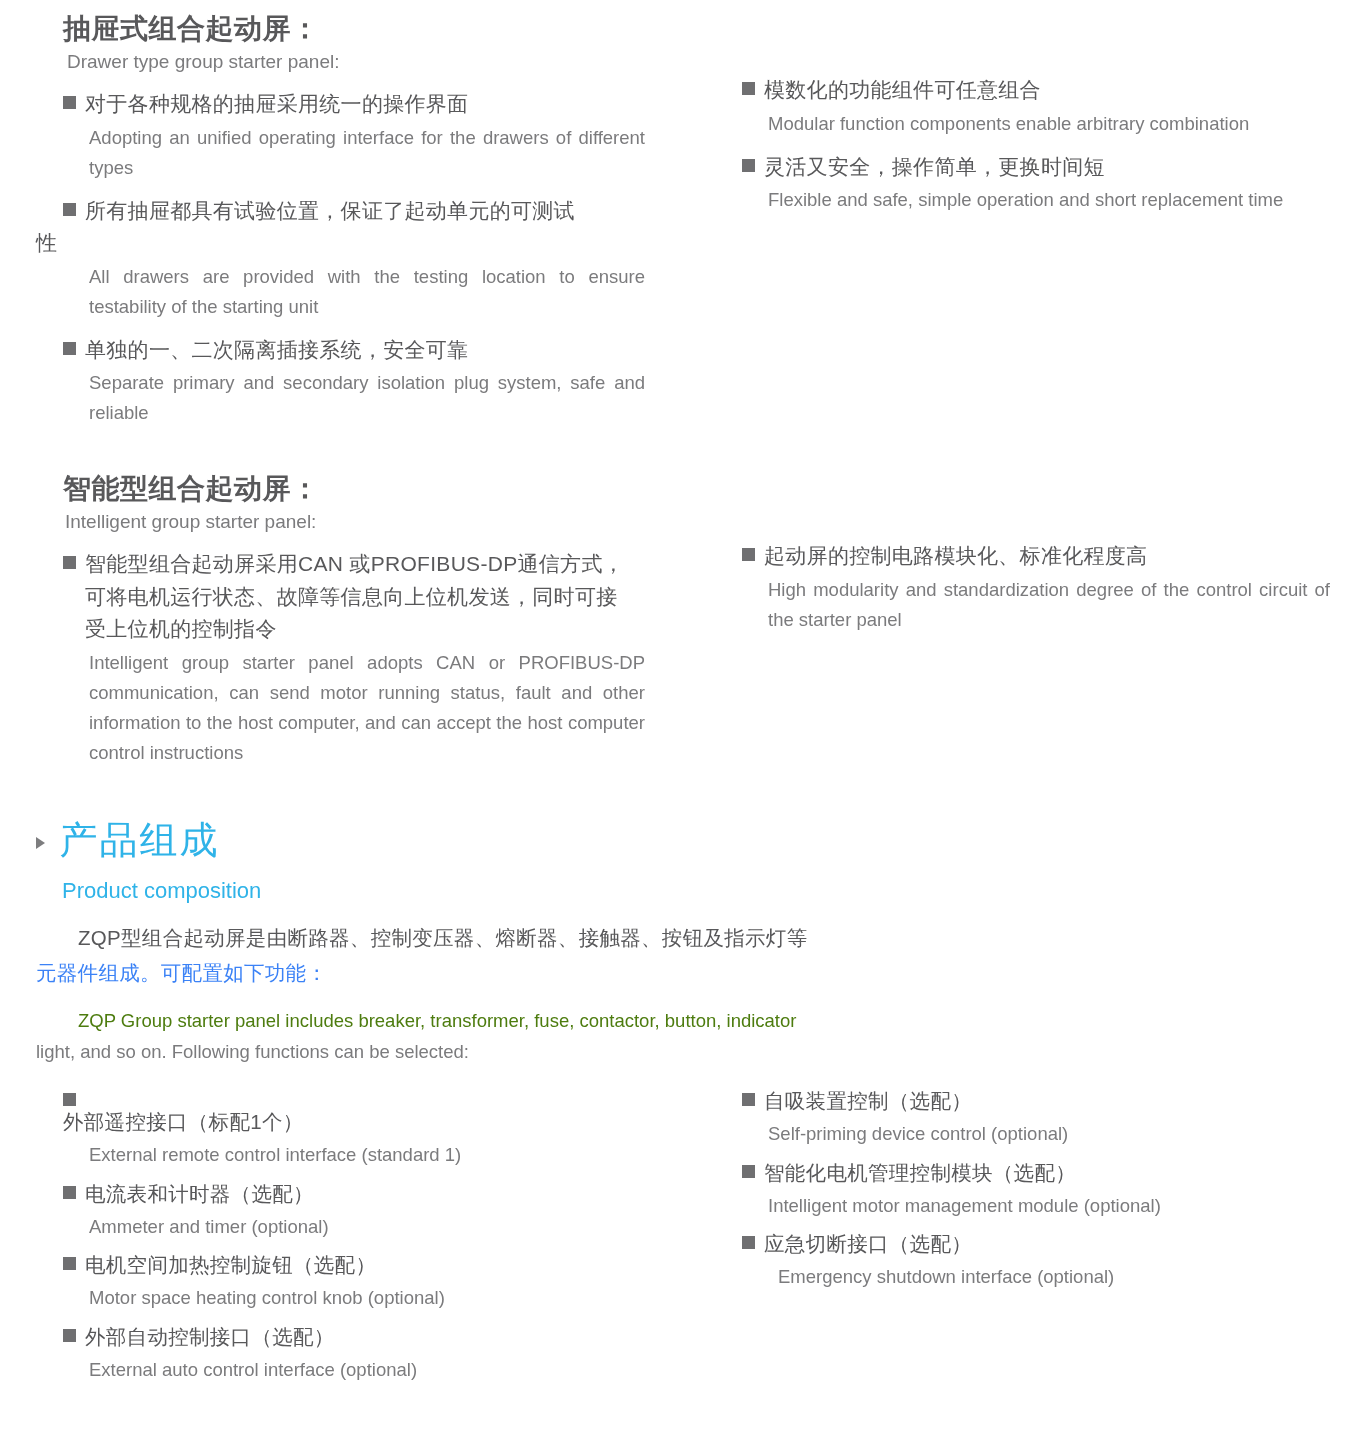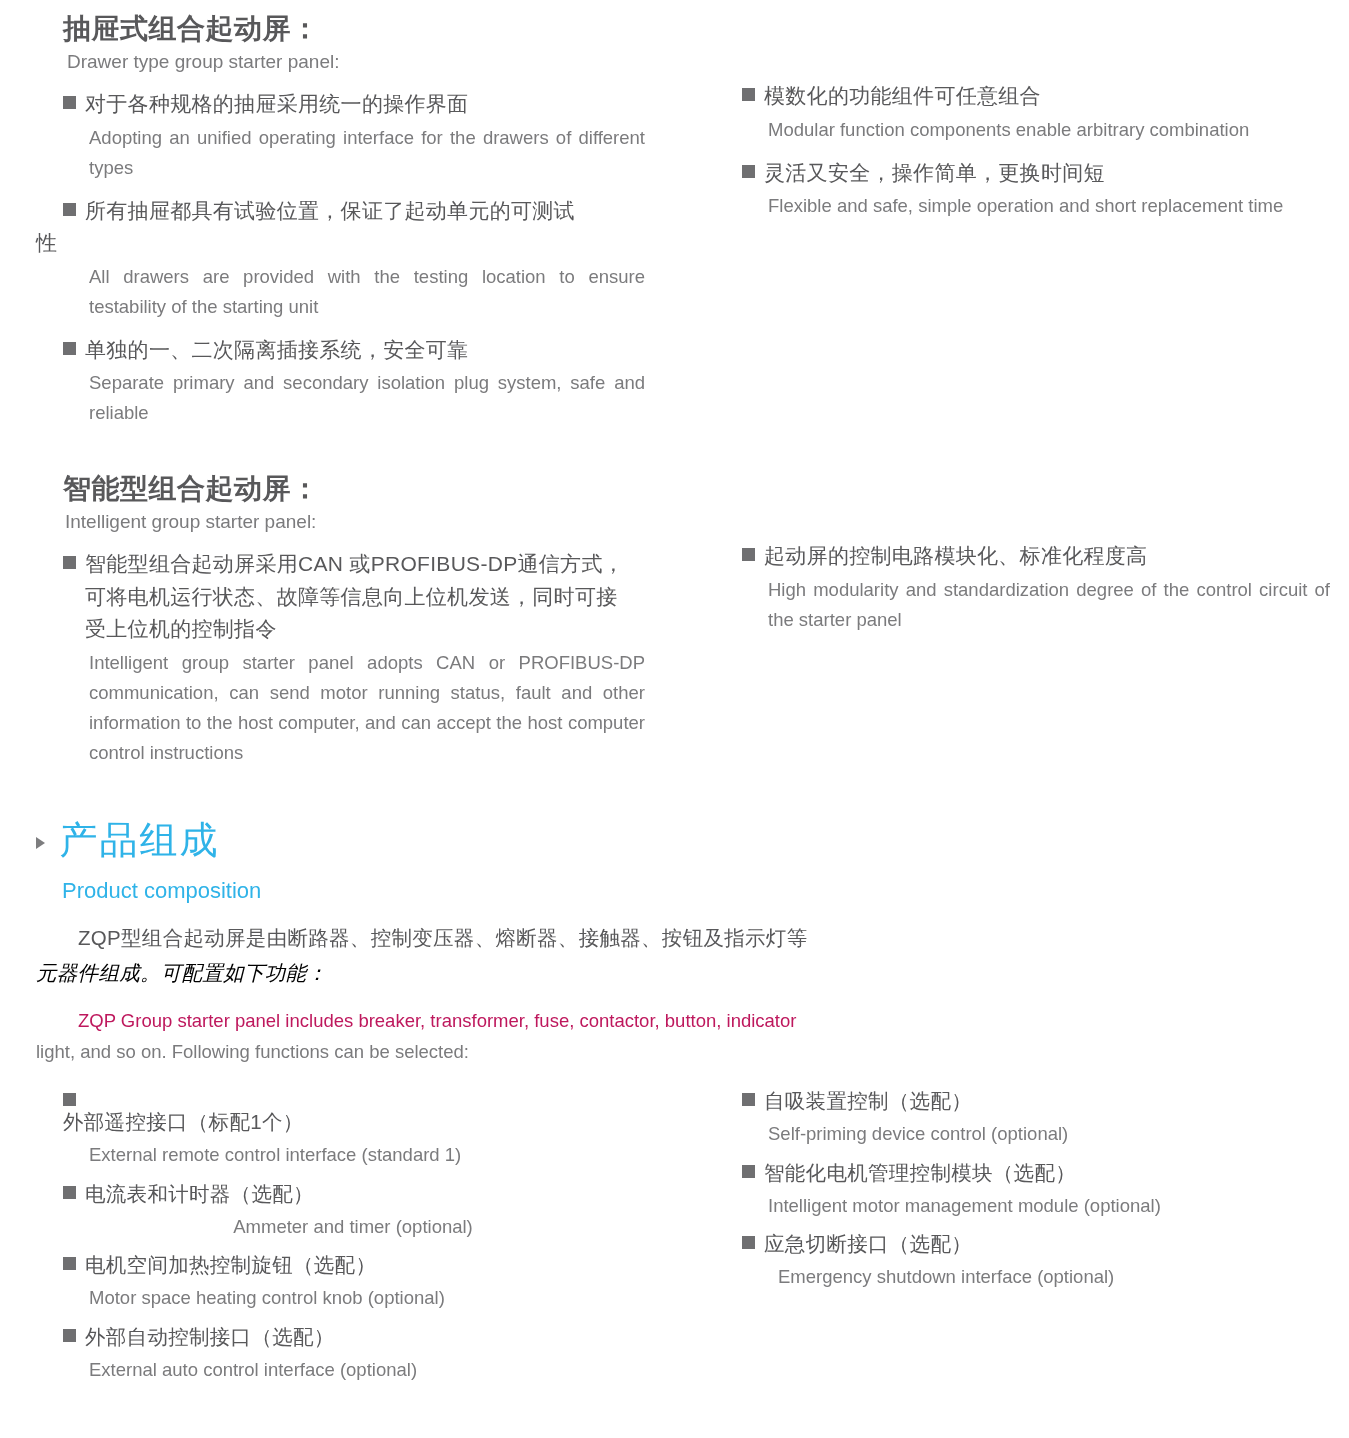--- a/index.html
+++ b/index.html
@@ -74,21 +74,21 @@
     width: 580px;
   }
   .col-right {
     position: absolute;
     left: 742px;
     width: 580px;
   }
 
   
   #block-drawer-left { top: 10px; }
-  #block-drawer-right { top: 80px; }
+  #block-drawer-right { top: 74px; }
   #block-intel-left { top: 470px; }
   #block-intel-right { top: 540px; }
 
   
   .cn-hang {
     font-size: 21px;
     color: #58585a;
     line-height: 1.55;
     letter-spacing: 0.3px;
   }
@@ -136,28 +136,27 @@
   }
   .intro .p-cn {
     font-size: 20.5px;
     color: #58585a;
     line-height: 1.72;
     letter-spacing: 0.3px;
     text-indent: 42px;
   }
   .intro .p-cn2 {
     font-size: 20.5px;
-    color: #000000;
+    color: #3b82f6;
     line-height: 1.72;
     letter-spacing: 0.3px;
-    font-style: italic;
   }
   .intro .p-en {
     font-size: 18.5px;
-    color: #be185d;
+    color: #4d7c0f;
     line-height: 1.7;
     margin-top: 14px;
     text-indent: 42px;
   }
   .intro .p-en2 {
     font-size: 18.5px;
     color: #7b7b7d;
     line-height: 1.7;
   }
 
@@ -253,21 +252,21 @@
         <span class="bullet-mark"></span>
         <span class="bullet-cn">外部遥控接口（标配1个）</span>
       </div>
       <div class="bullet-en" style="margin-left:26px;">External remote control interface (standard 1)</div>
     </div>
     <div class="comp-item">
       <div class="bullet-row" style="margin-top:6px;">
         <span class="bullet-mark"></span>
         <span class="bullet-cn">电流表和计时器（选配）</span>
       </div>
-      <div class="bullet-en" style="text-align:center;">Ammeter and timer (optional)</div>
+      <div class="bullet-en" style="margin-left:26px;">Ammeter and timer (optional)</div>
     </div>
     <div class="comp-item">
       <div class="bullet-row" style="margin-top:6px;">
         <span class="bullet-mark"></span>
         <span class="bullet-cn">电机空间加热控制旋钮（选配）</span>
       </div>
       <div class="bullet-en" style="margin-left:26px;">Motor space heating control knob (optional)</div>
     </div>
     <div class="comp-item">
       <div class="bullet-row" style="margin-top:6px;">

